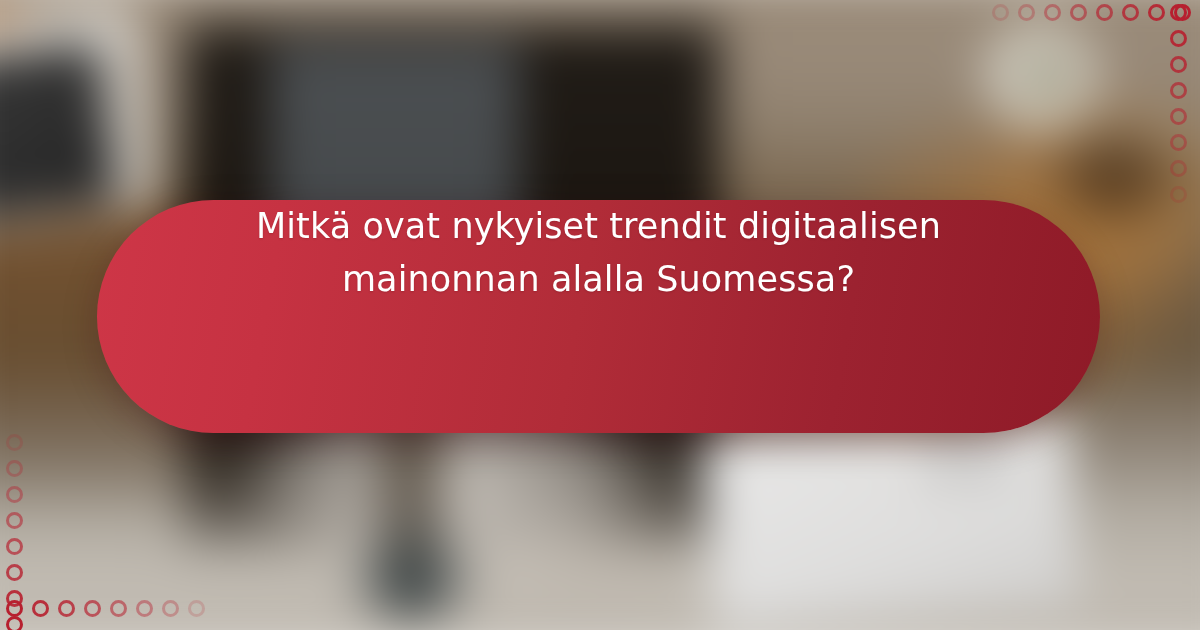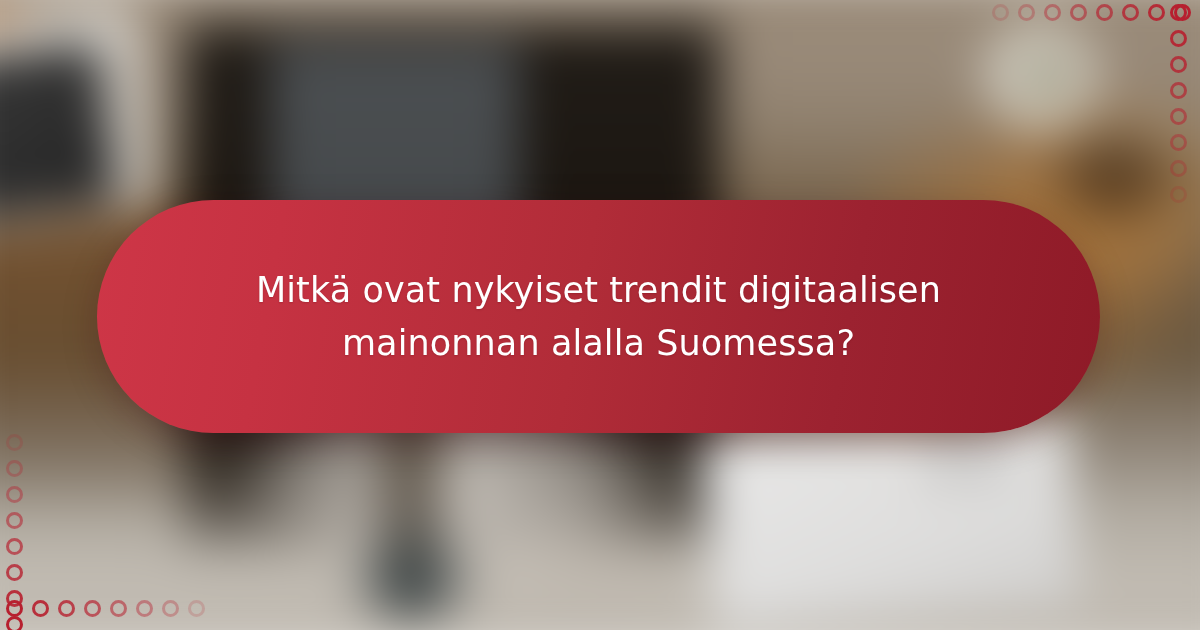--- a/index.html
+++ b/index.html
@@ -181,21 +181,21 @@
   .card {
     position: absolute;
     left: 97px;
     top: 200px;
     width: 1003px;
     height: 233px;
     border-radius: 117px;
     background: linear-gradient(100deg, #CE3647 0%, #C63242 18%, #B12C38 48%, #9C2230 74%, #8E1A27 100%);
     box-shadow: 0 10px 34px rgba(60,10,18,0.28);
     display: flex;
-    align-items: center;
+    align-items: flex-start;
     justify-content: center;
   }
   .card-text {
     color: #ffffff;
     font-size: 35px;
     line-height: 53px;
     text-align: center;
     font-weight: 400;
     letter-spacing: 0.1px;
     max-width: 790px;

